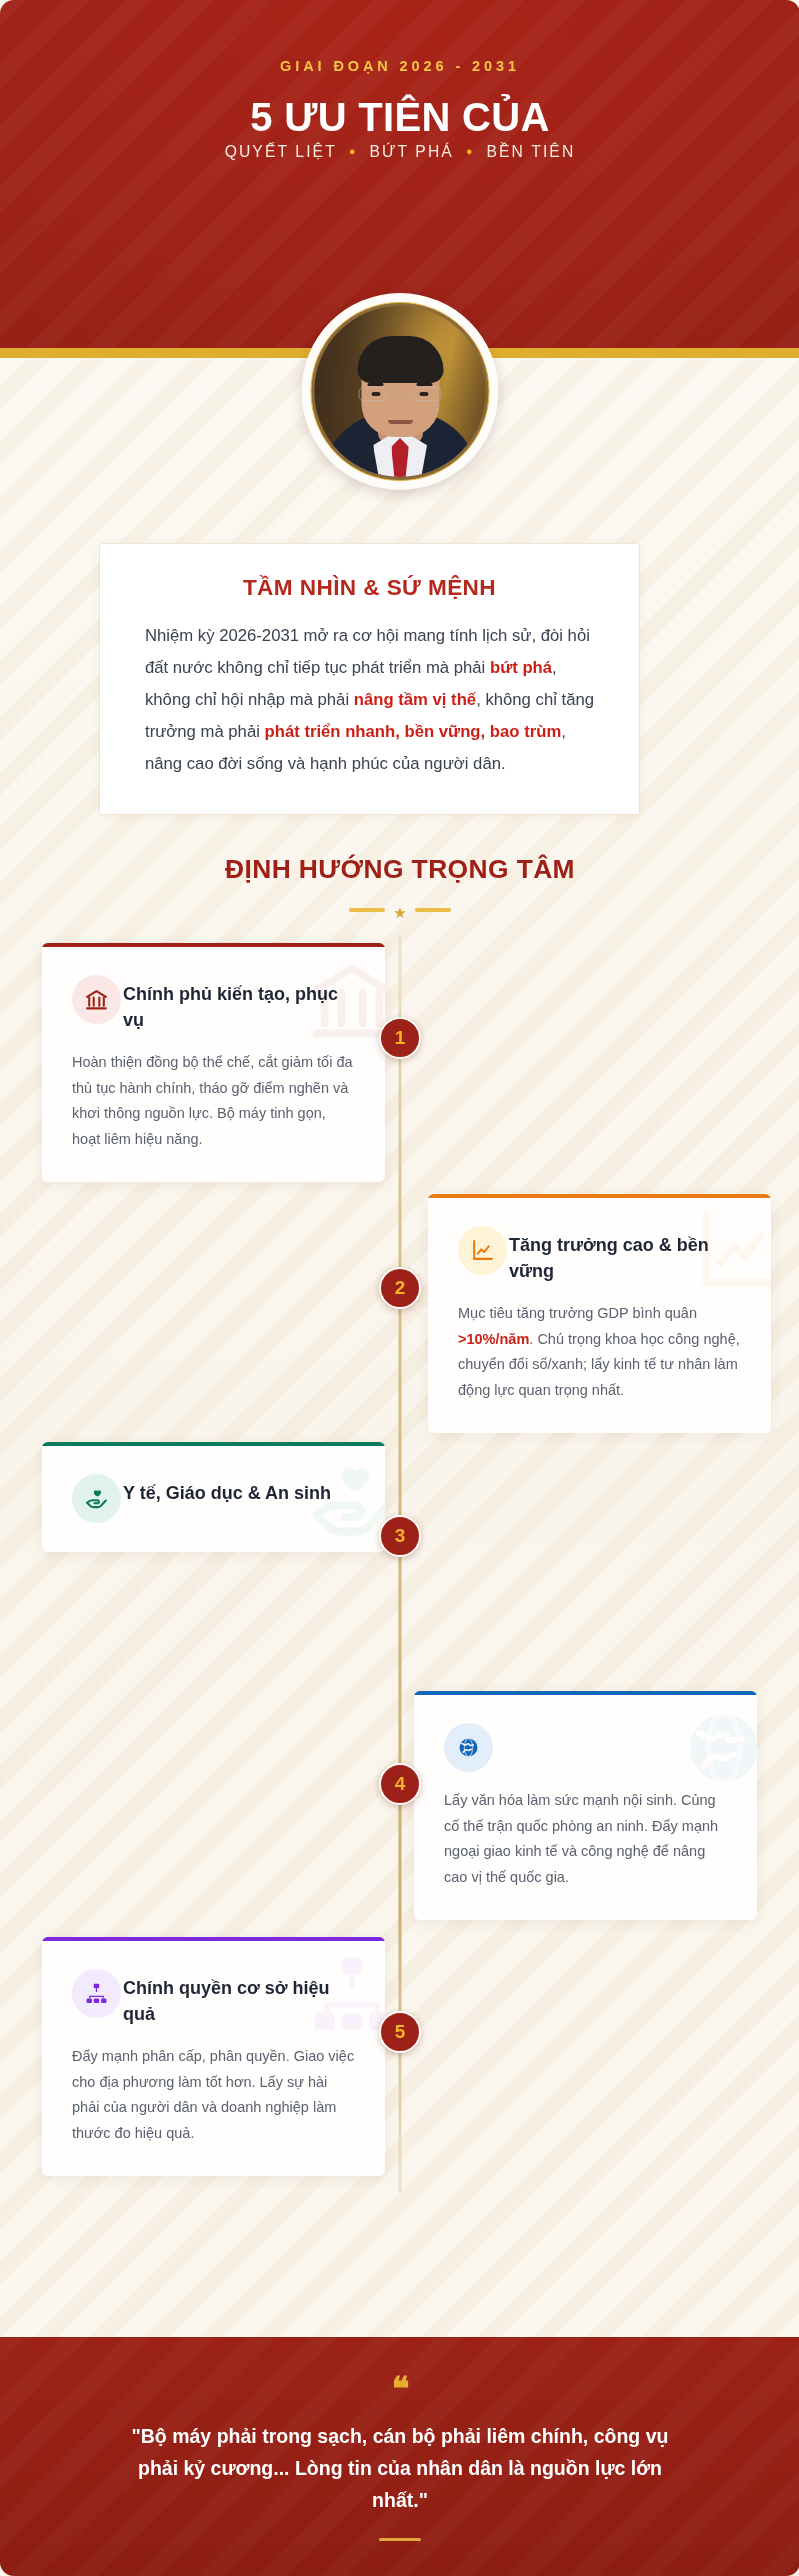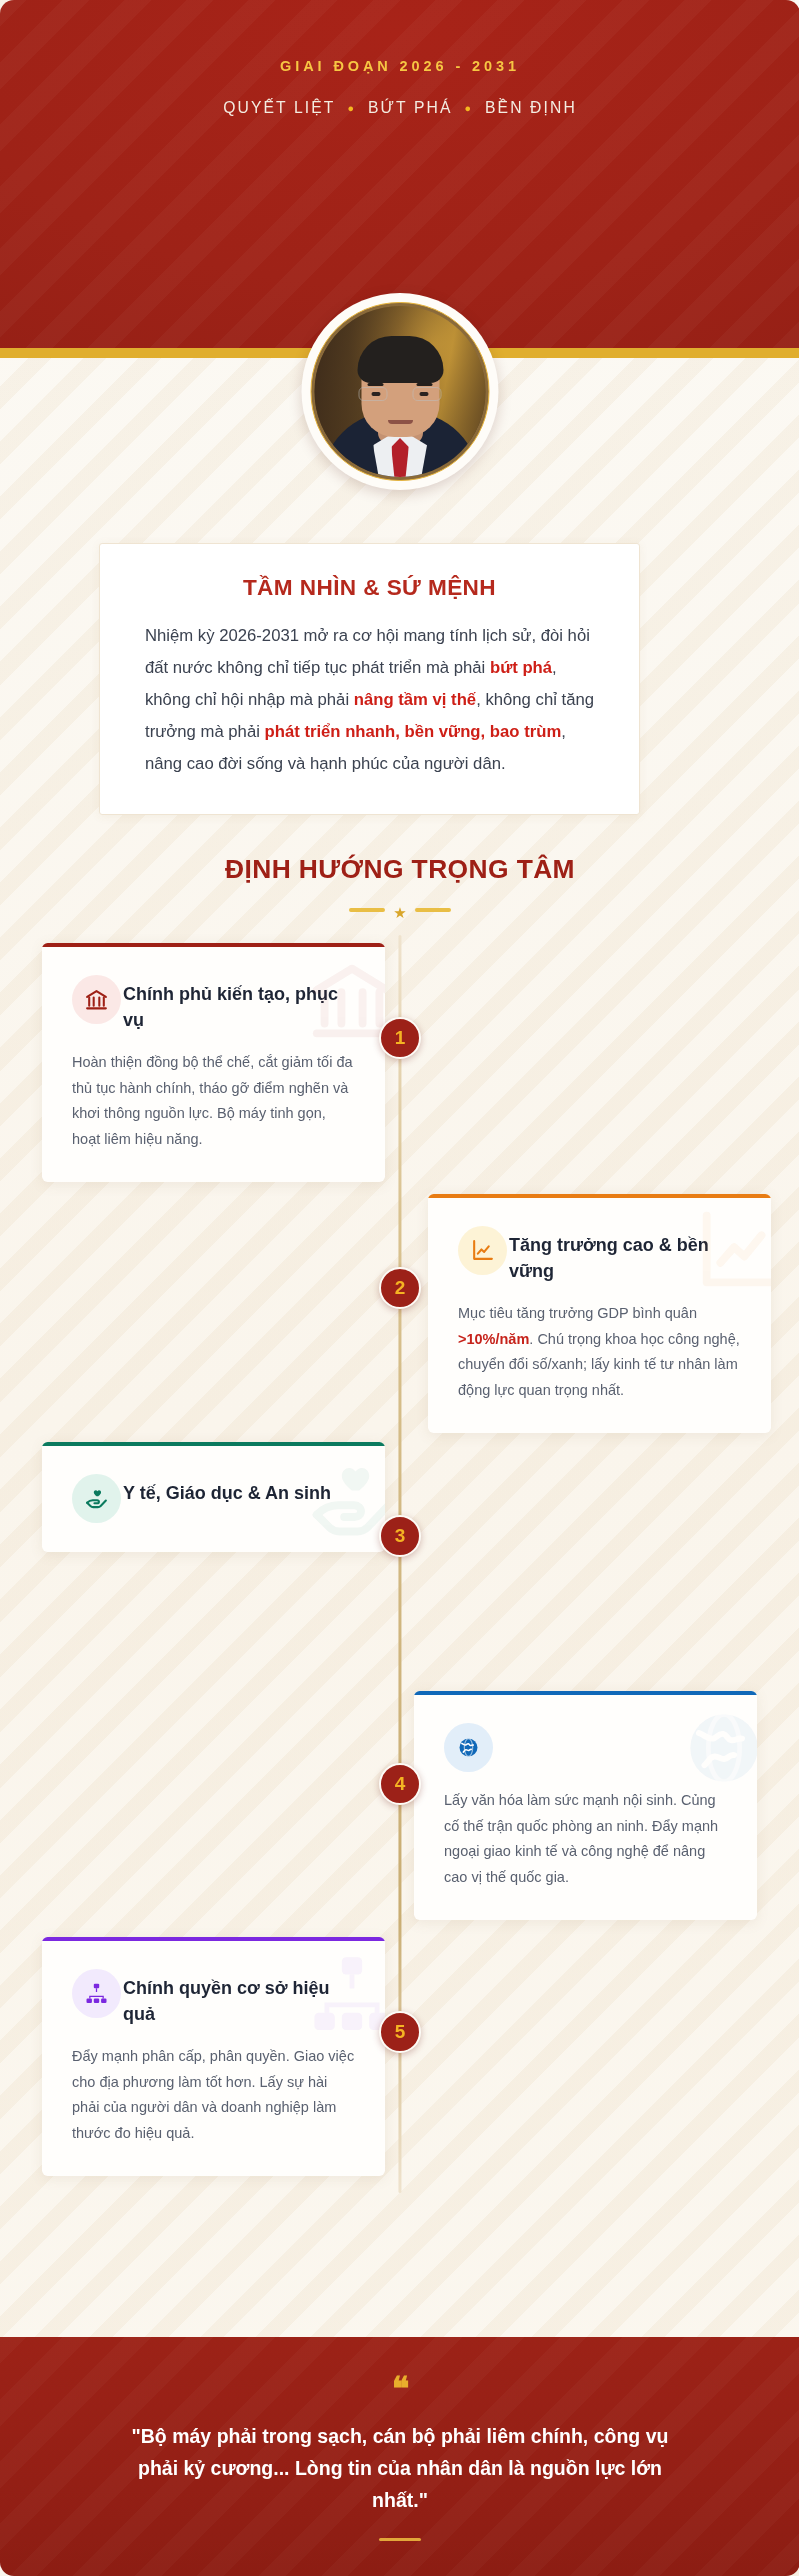--- a/index.html
+++ b/index.html
@@ -57,21 +57,21 @@
   }
   .title-2 {
     margin-top:8.2px;
     color:#F5B820;
     font-size:32px;
     font-weight:bold;
     letter-spacing:0.2px;
     line-height:1.05;
   }
   .subline {
-    margin-top:25px;
+    margin-top:5px;
     color:#F4EDE2;
     font-size:15.7px;
     letter-spacing:2.1px;
     display:flex;
     justify-content:center;
     align-items:center;
     gap:12px;
   }
   .subdot { color:#F5B820; font-size:10.7px; line-height:1; }
 
@@ -327,26 +327,27 @@
   }
 </style>
 </head>
 <body>
 
 <div class="page">
 
   <div class="header">
     <div class="header-inner">
       <div class="eyebrow">GIAI ĐOẠN 2026 - 2031</div>
+      <div class="title-1">5 ƯU TIÊN CỦA</div>
       <div class="subline">
         <span>QUYẾT LIỆT</span>
         <span class="subdot">●</span>
         <span>BỨT PHÁ</span>
         <span class="subdot">●</span>
-        <span>BỀN ĐỊNH</span>
+        <span>BỀN TIÊN</span>
       </div>
     </div>
   </div>
 
   <div class="portrait-wrap">
     <div class="portrait-white"></div>
     <div class="portrait-gold">
       <div class="portrait-photo">
         <div class="pf-bg"></div>
         <div class="pf-suit"></div>

